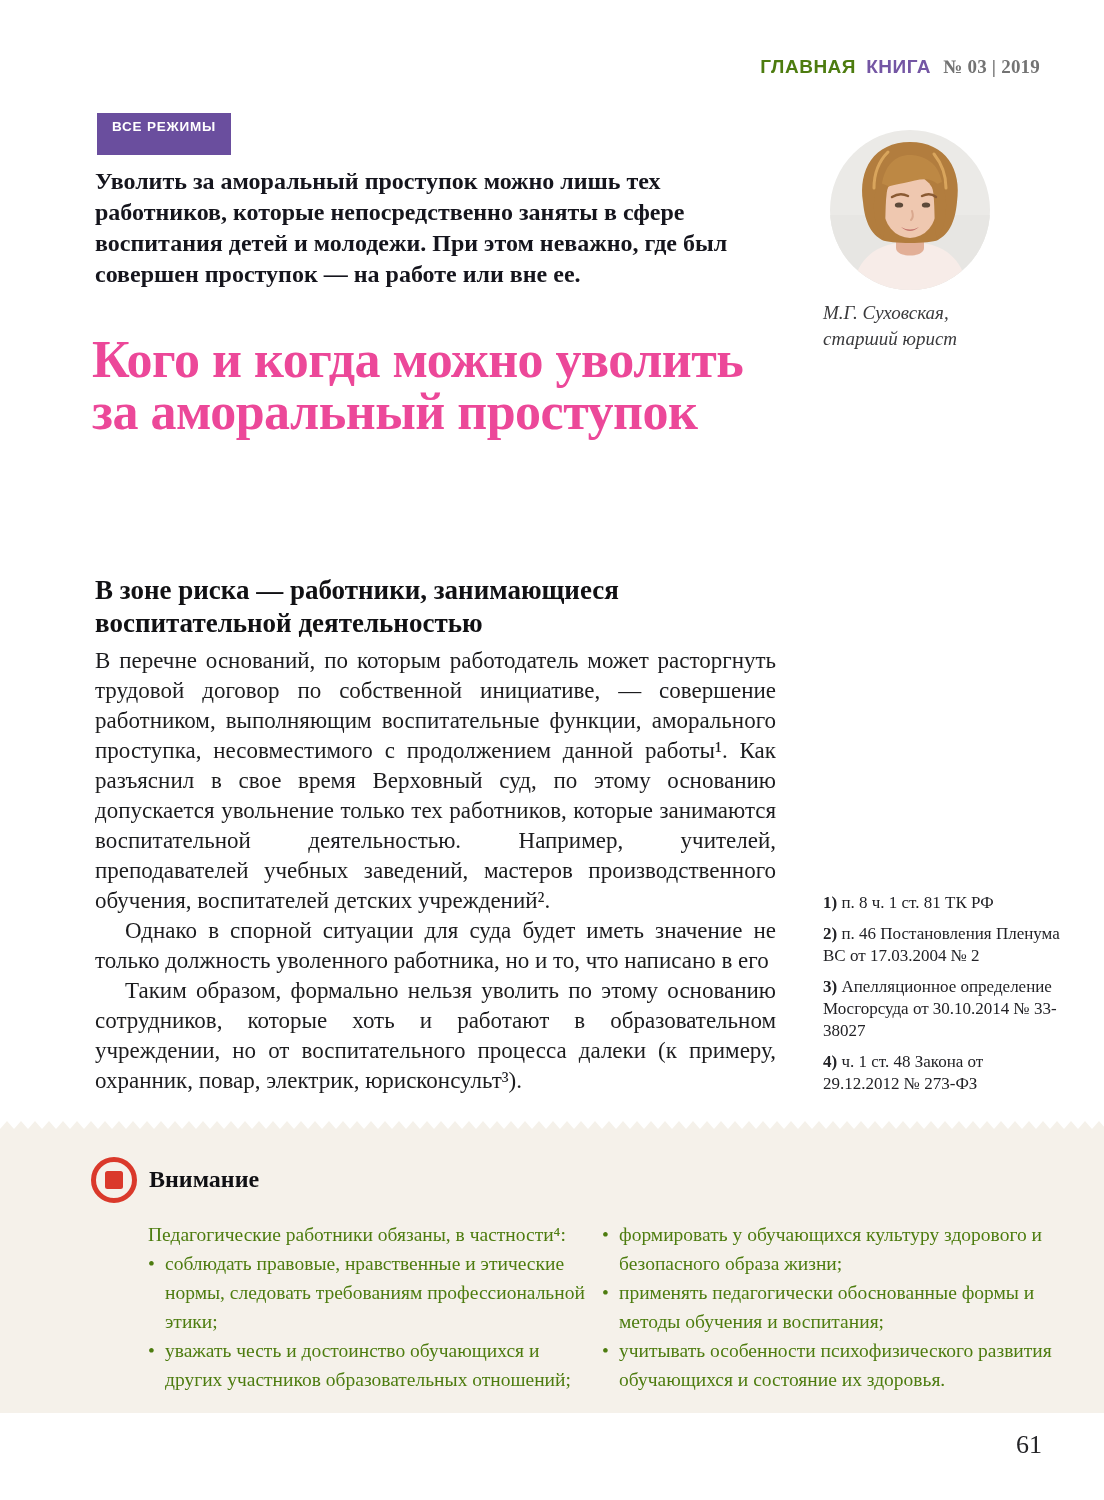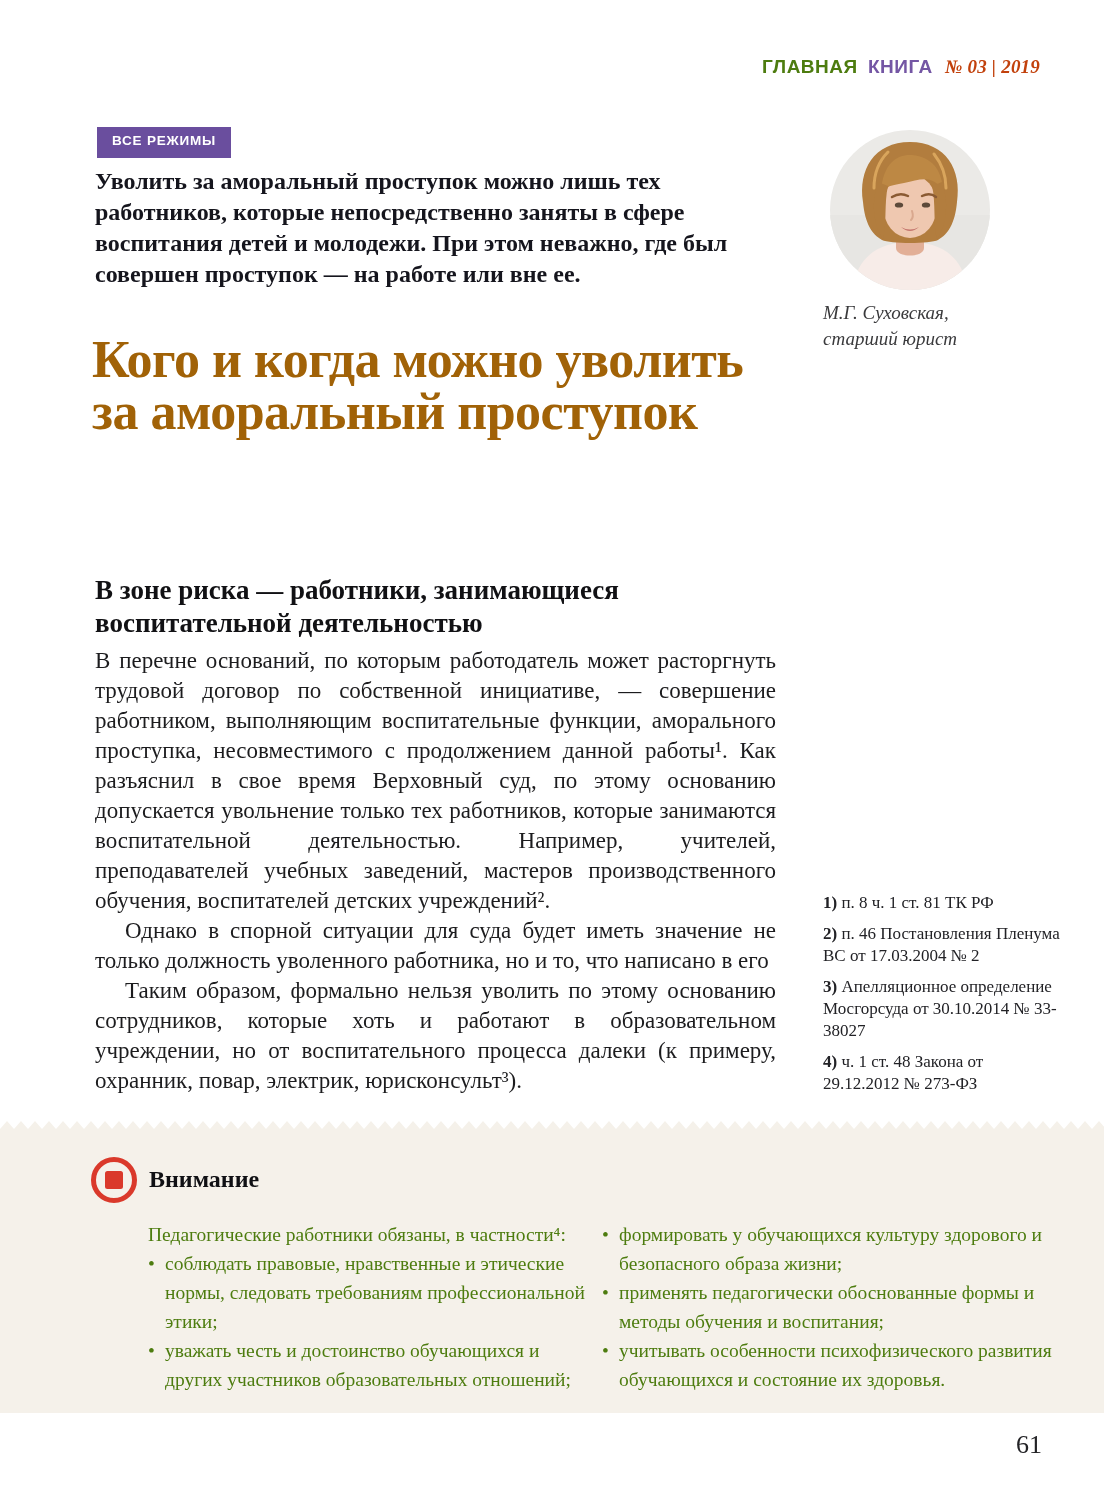--- a/index.html
+++ b/index.html
@@ -23,30 +23,30 @@
   .brand-main {
     font-family: "Liberation Sans", "DejaVu Sans", sans-serif;
     color: #4d7c0f; font-weight: bold;
   }
   .brand-accent {
     font-family: "Liberation Sans", "DejaVu Sans", sans-serif;
     color: #7456a4; font-weight: bold; margin-left: 5px; text-align: center;
   }
   .issue {
     font-family: "Liberation Serif", serif;
-    color: #c2410c; font-weight: bold; margin-left: 7px; letter-spacing: 0.2px; font-style: italic;
+    color: #737373; font-weight: bold; margin-left: 7px; letter-spacing: 0.2px;
   }
 
   
   .badge {
-    position: absolute; left: 97px; top: 127px;
+    position: absolute; left: 97px; top: 113px;
     background: #6a4e9e; color: #ffffff;
     font-family: "Liberation Sans", "DejaVu Sans", sans-serif;
     font-size: 13.5px; font-weight: bold; letter-spacing: 0.8px;
-    padding: 6px 15px 10px 15px;
+    padding: 6px 15px 21px 15px;
   }
 
   
   .lead {
     position: absolute; left: 95px; top: 166px; width: 648px;
     font-size: 24px; line-height: 31px; font-weight: bold;
     color: #15151d;
   }
 
   
@@ -54,21 +54,21 @@
 
   .author {
     position: absolute; left: 823px; top: 300px;
     font-style: italic; font-size: 19px; line-height: 26px; color: #3a3a3c;
   }
 
   
   .headline {
     position: absolute; left: 92px; top: 334px; width: 665px;
     font-size: 52px; line-height: 52px; font-weight: bold;
-    letter-spacing: -0.5px; color: #a16207;
+    letter-spacing: -0.5px; color: #ec4899;
   }
 
   
   .section-heading {
     position: absolute; left: 95px; top: 574px; width: 645px;
     font-size: 27px; line-height: 33px; font-weight: bold; color: #111114;
   }
 
   
   .body-col {

